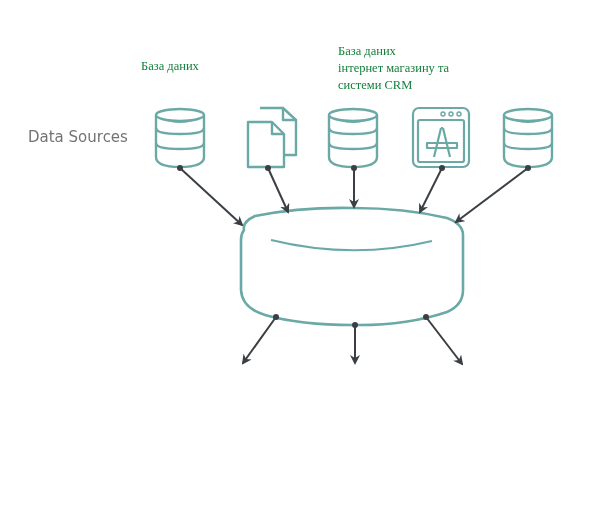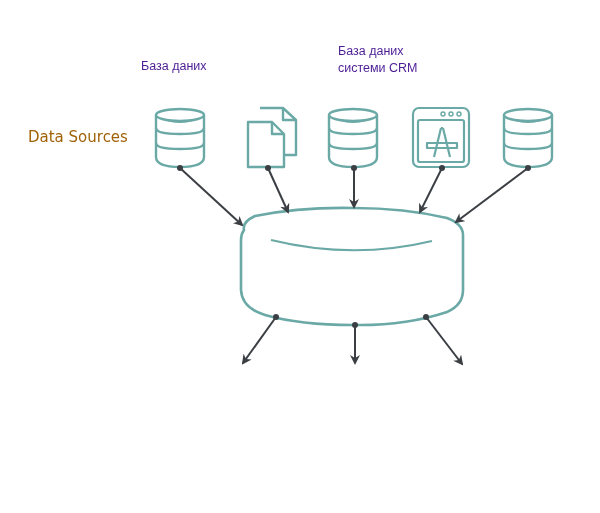--- a/index.html
+++ b/index.html
@@ -1,44 +1,45 @@
 <!DOCTYPE html>
 <html><head>
   <meta charset="utf-8">
   <style>
     html, body { margin: 0; padding: 0; background: #ffffff; }
     body { width: 600px; height: 513px; position: relative; overflow: hidden; }
     .label {
       position: absolute;
-      font-family: Liberation Sans, sans-serif;
-      color: #4c1d95;
+      font-family: Liberation Serif, serif;
+      color: #15803d;
       font-size: 12.5px;
       line-height: 17px;
       white-space: nowrap;
     }
     .section-label {
       position: absolute;
       font-family: "DejaVu Sans", sans-serif;
-      color: #a16207;
+      color: #737373;
       font-size: 15px;
       white-space: nowrap;
     }
     svg.diagram { position: absolute; left: 0; top: 0; }
   </style>
 </head>
 <body>
 
 <div class="section-label" style="left:28px; top:128px;">Data Sources</div>
 
 <div class="label" style="left:141px; top:58px;">
   <div>База даних</div>
 </div>
 
 <div class="label" style="left:338px; top:43px;">
   <div>База даних</div>
+  <div>інтернет магазину та</div>
   <div>системи CRM</div>
 </div>
 
 <svg class="diagram" width="600" height="513" viewBox="0 0 600 513">
   <defs>
     <marker id="arrowhead" markerWidth="10" markerHeight="10" refX="8" refY="5" orient="auto" markerUnits="userSpaceOnUse">
       <path d="M0,0 L10,5 L0,10 L3,5 Z" fill="#3b3f44"></path>
     </marker>
   </defs>
 

